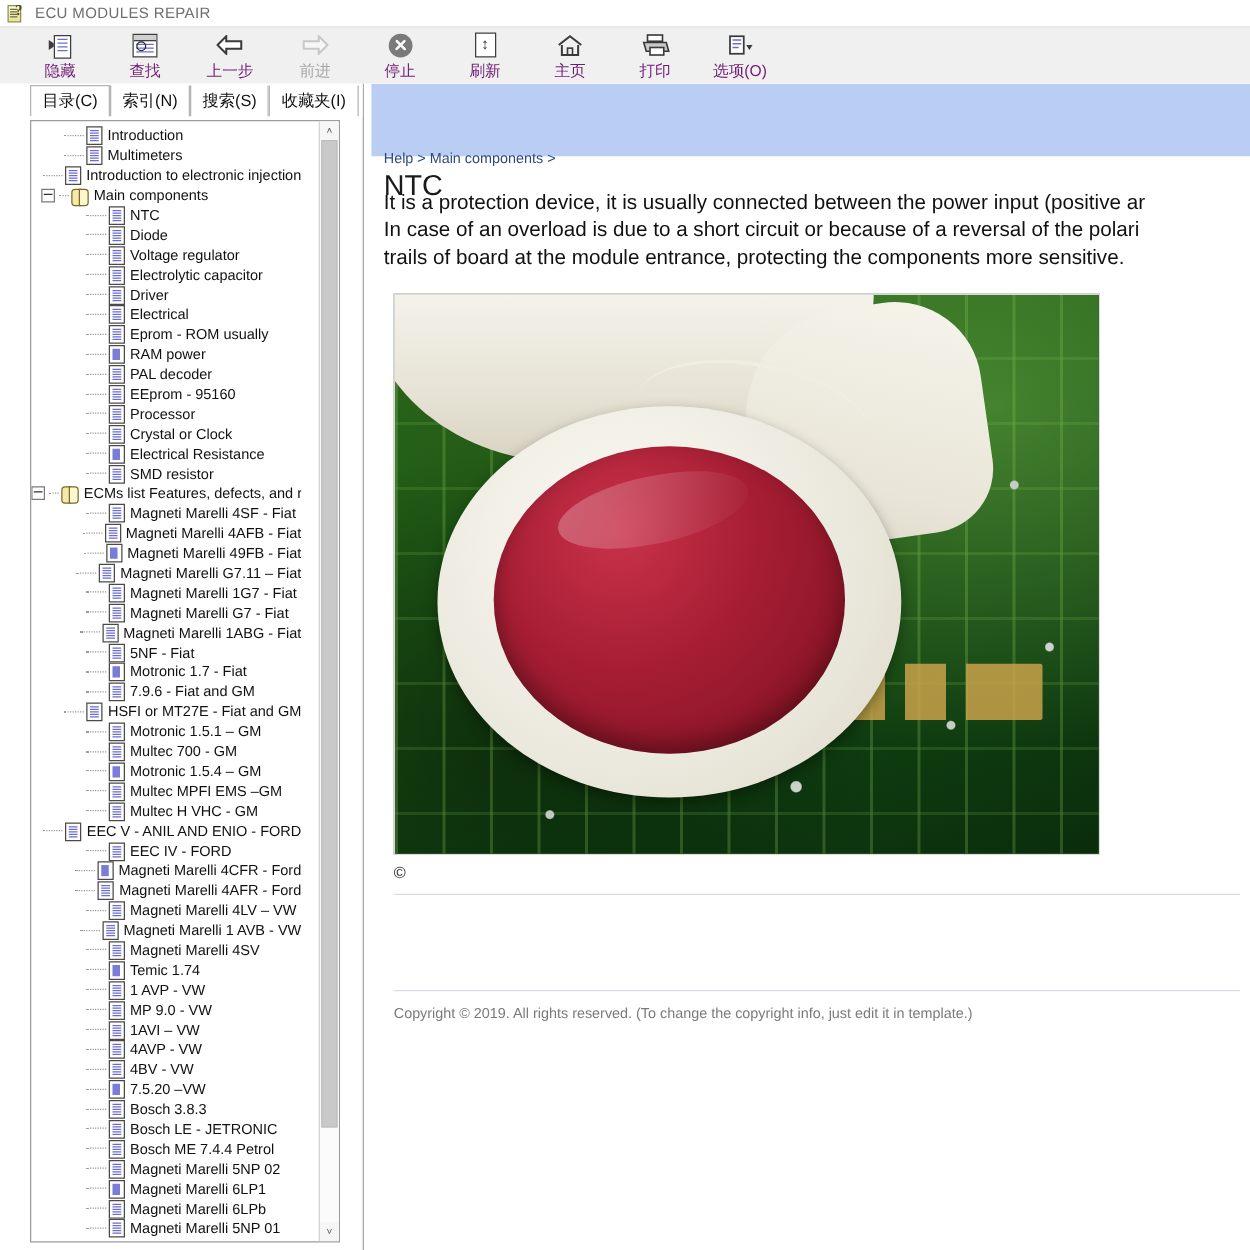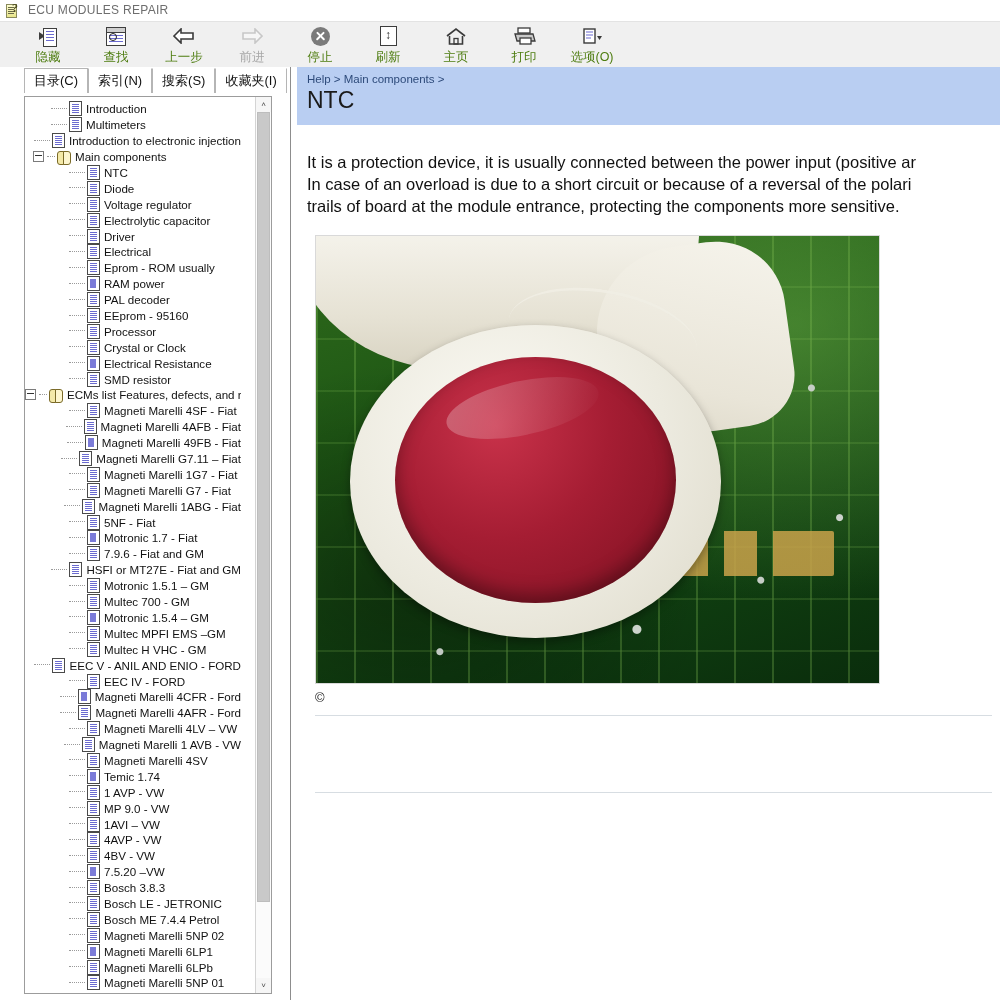--- a/index.html
+++ b/index.html
@@ -83,21 +83,21 @@
     height: 22px;
     width: 24px;
     display: flex;
     align-items: center;
     justify-content: center;
     margin-top: 1px;
     position: relative;
   }
   .tbtn .lbl {
     font-size: 12.5px;
-    color: #4d7c0f;
+    color: #701a75;
     margin-top: 2px;
     white-space: nowrap;
   }
   .tbtn.disabled .lbl { color: #a8a8a8; }
   .tbtn.disabled .ico { opacity: .40; }
   .g-hide {
     width: 18px; height: 17px; position: relative;
   }
   .g-hide .bx{
     position:absolute; right:0; top:0; width:12px; height:17px;
@@ -296,20 +296,21 @@
   }
   .crumb-band {
     background: #b9cef2;
     height: 58px;
     padding: 6px 0 0 10px;
     box-sizing: border-box;
   }
   .crumb {
     font-size: 11.5px;
     color: #2d4a7a;
+    margin-top: 48px;
   }
   .page-title {
     font-size: 23px;
     color: #1a1a1a;
     margin-top: 2px;
     line-height: 26px;
     font-weight: normal;
   }
   .content {
     padding: 26px 0 0 10px;
@@ -941,17 +942,18 @@
           <div class="glue-right"></div>
           <div class="ring"></div>
           <div class="ntc"></div>
           <div class="wire"></div>
         </div>
 
         <div class="copy-mark">©</div>
         <div class="hr"></div>
         <div class="footer-gap"></div>
         <div class="footer-hr"></div>
+        <div class="footer-text">Copyright © 2019. All rights reserved. (To change the copyright info, just edit it in template.)</div>
       </div>
 
     </div>
   </div>
 </div>
 
 </body></html>

